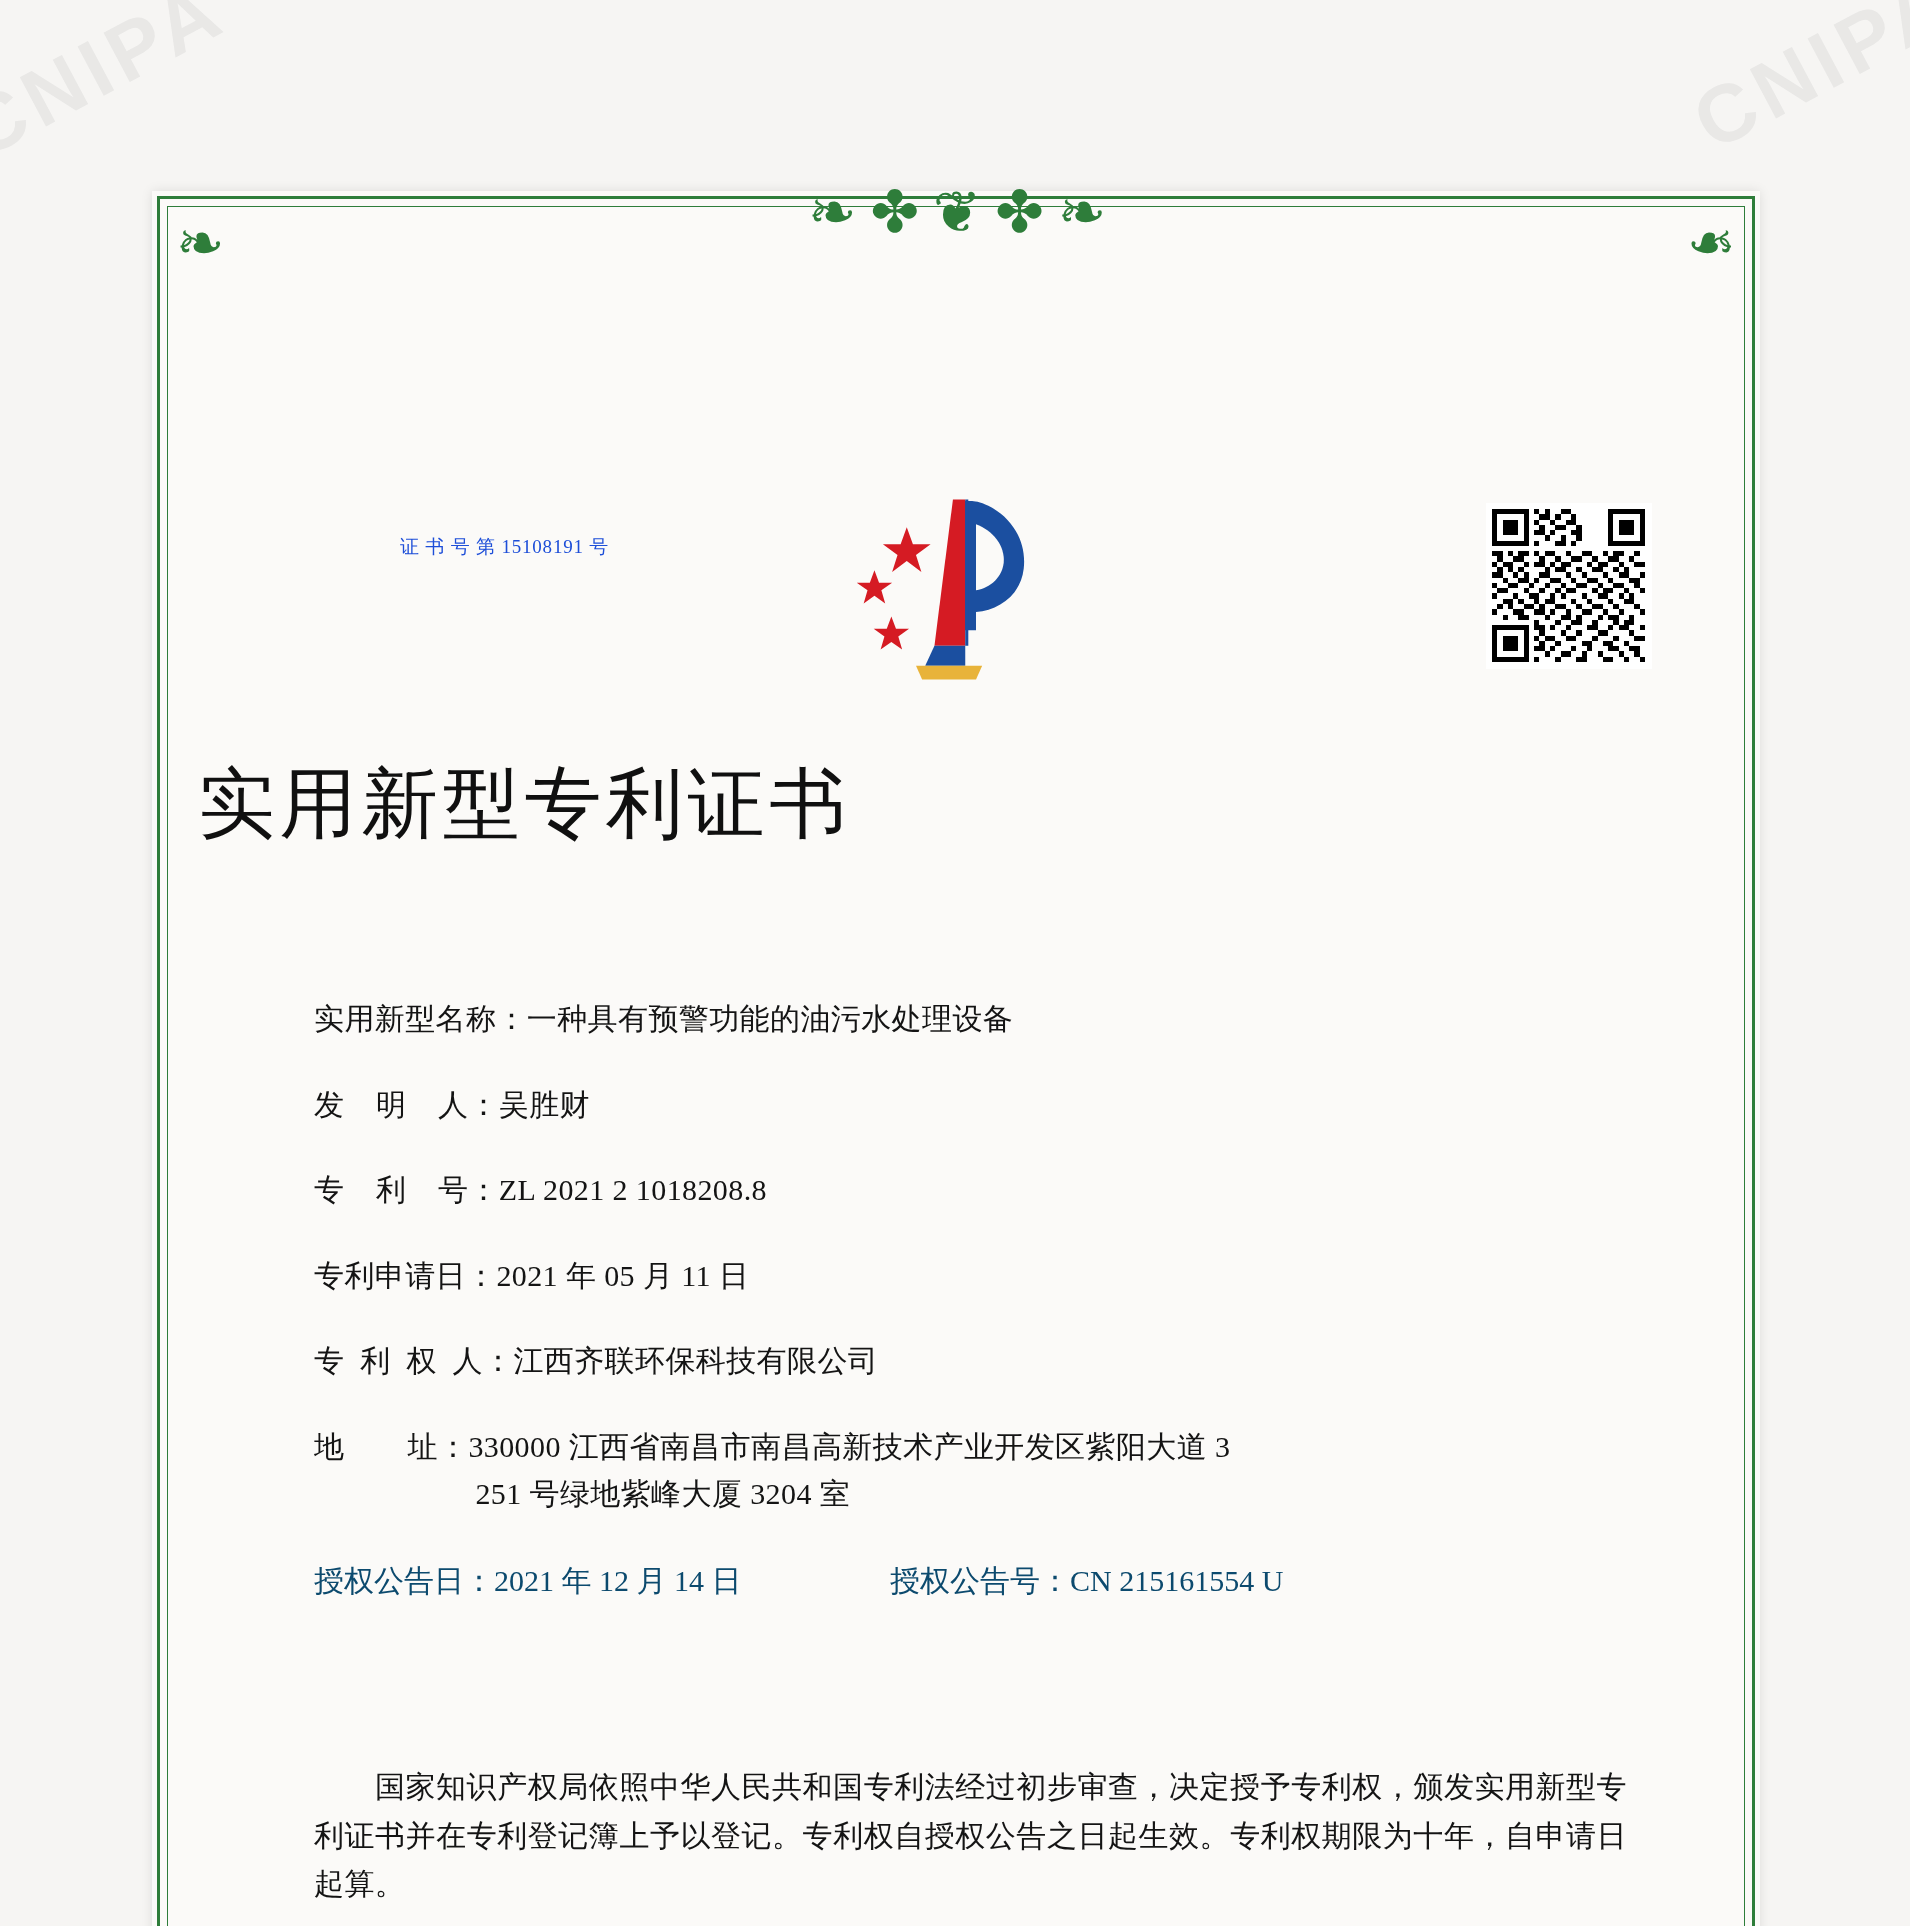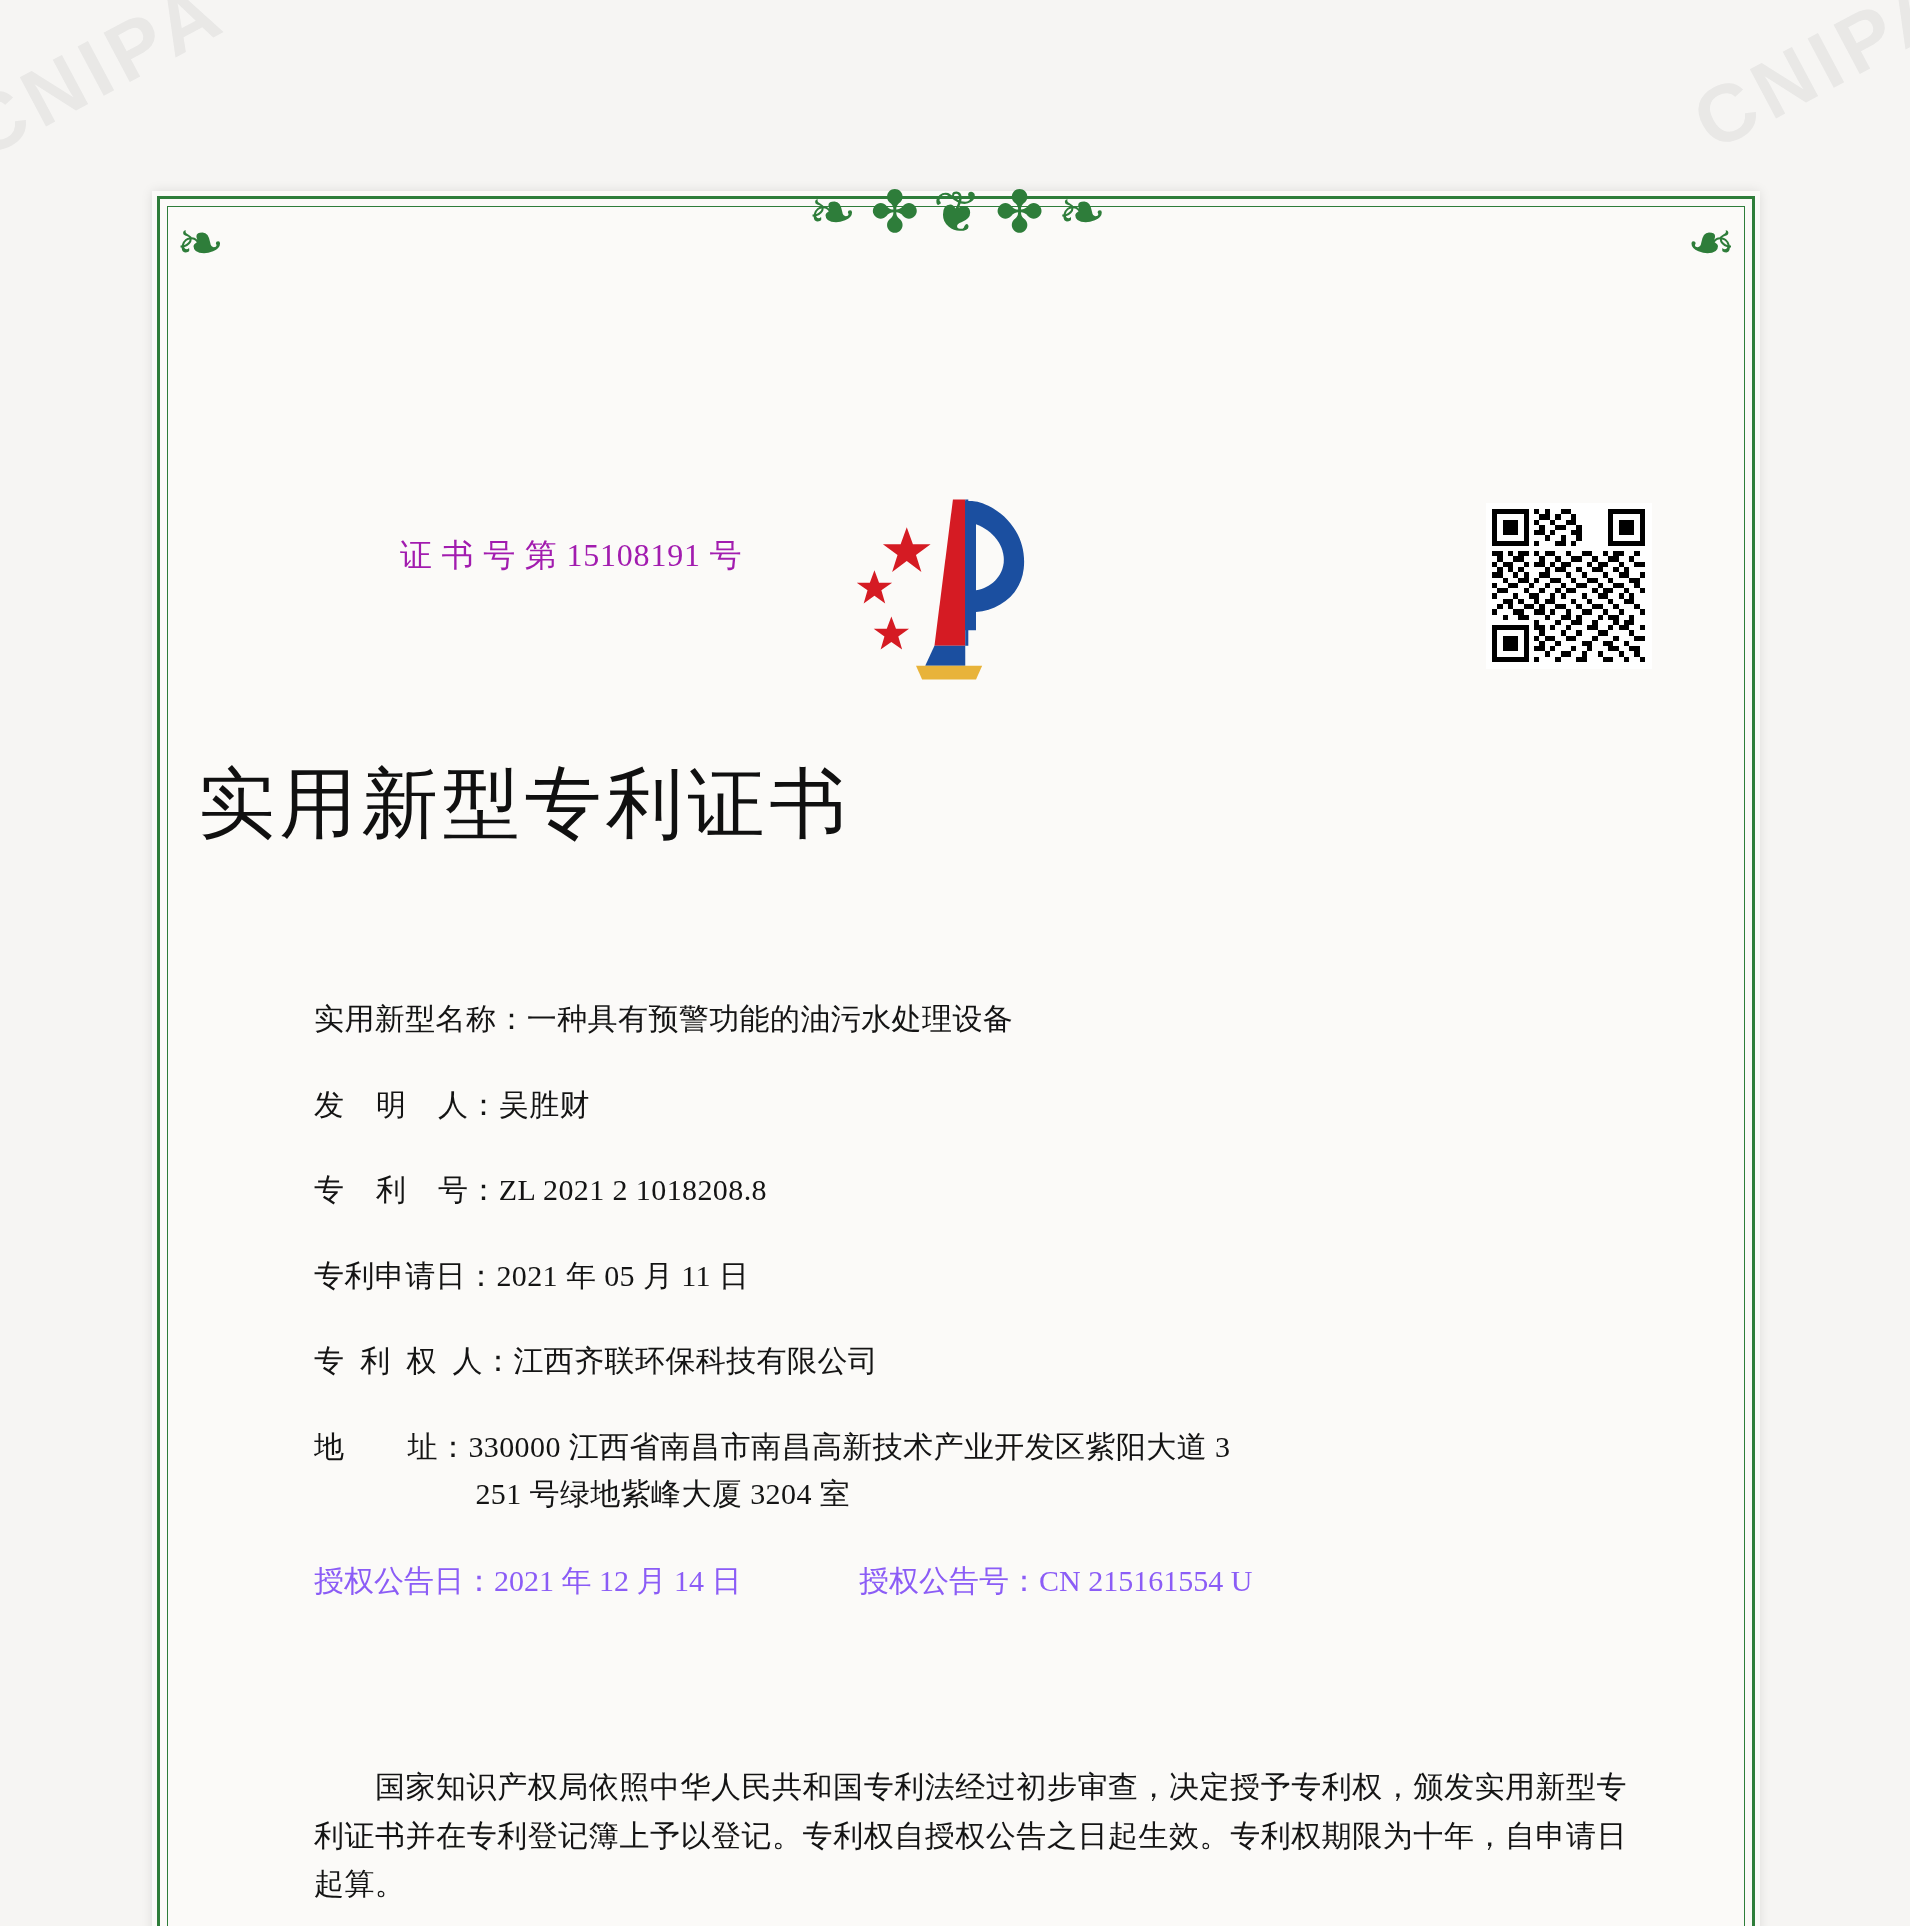--- a/index.html
+++ b/index.html
@@ -83,22 +83,22 @@
   
   .content {
     position: absolute;
     left: 46px; top: 46px; right: 46px; bottom: 46px;
   }
 
   .cert-no {
     position: absolute;
     left: 202px;
     top: 297px;
-    font-size: 32px;
-    color: #a21caf;
+    font-size: 19px;
+    color: #1d4ed8;
     letter-spacing: 0.8px;
     white-space: nowrap;
   }
 
   
   .qr {
     position: absolute;
     right: 62px;
     top: 266px;
     width: 166px;
@@ -153,22 +153,23 @@
   .row .val {
     flex: 1 1 auto;
     letter-spacing: 0.4px;
   }
   .row .val .l2 { display: block; margin-top: 10px; margin-left: 7px; }
 
   .row-split {
     display: flex;
     align-items: flex-start;
     font-size: 30px;
-    color: #8b5cf6;
+    color: #0c4a6e;
     margin-bottom: 37px;
+    gap: 31px;
   }
   .row-split .cell-a { flex: 0 0 512px; white-space: pre; }
   .row-split .cell-b { flex: 1 1 auto; white-space: pre; padding-left: 33px;}
 
   
   .paras {
     position: absolute;
     left: 116px;
     right: 87px;
     top: 1514px;

